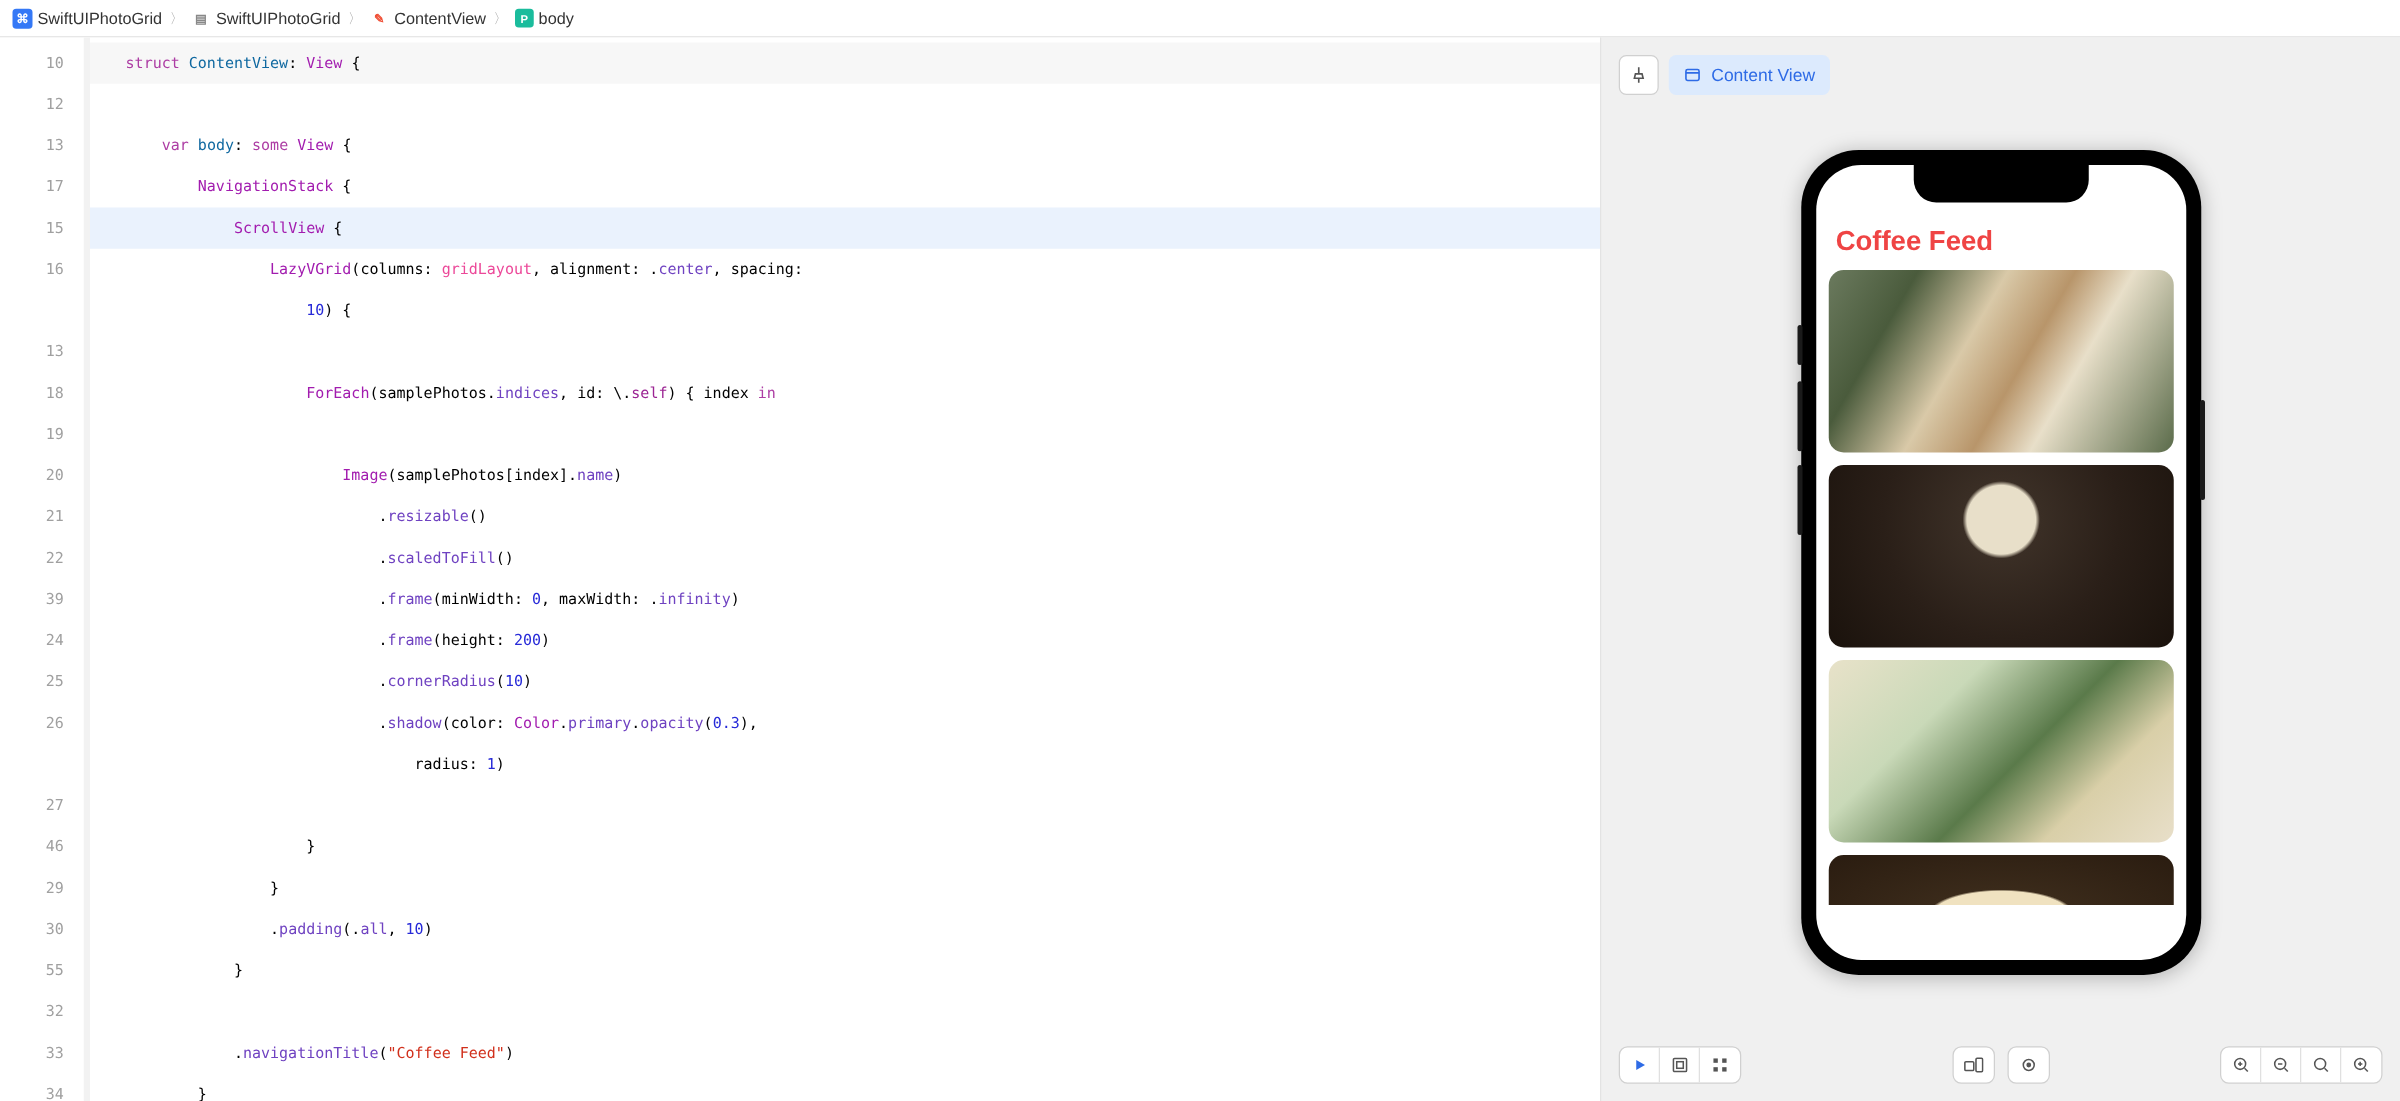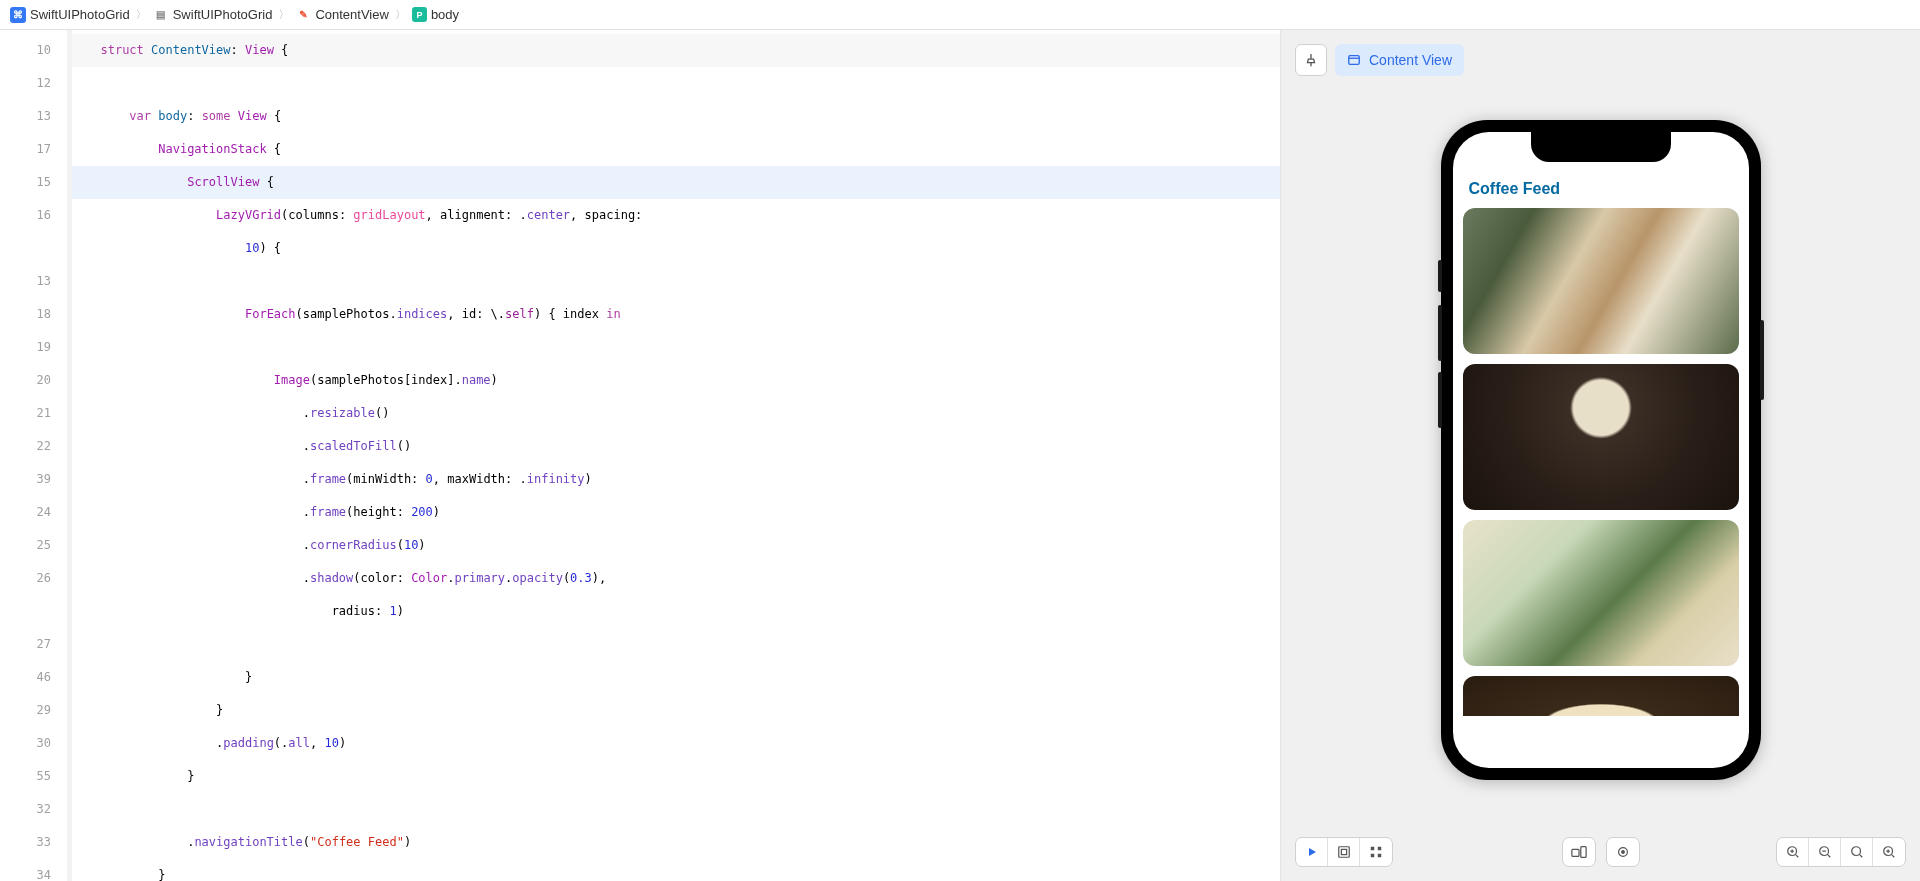--- a/index.html
+++ b/index.html
@@ -125,21 +125,21 @@
 .phone .sb4 { right:-3px; top:200px; width:4px; height:80px; }
 .phone .screen {
   background:#fff; width:100%; height:100%; border-radius:36px; overflow:hidden; position:relative;
 }
 .phone .notch {
   position:absolute; top:0; left:50%; transform:translateX(-50%);
   width: 140px; height: 30px; background:#000; border-radius: 0 0 18px 18px; z-index:5;
 }
 .phone .status { height: 44px; }
 .phone .title {
-  font-size: 16px; font-weight: 700; color:#0369a1;
+  font-size: 22px; font-weight: 700; color:#ef4444;
   padding: 4px 16px 10px;
 }
 .phone .feed { padding: 0 10px; display:flex; flex-direction:column; gap:10px; }
 .phone .card { height: 146px; border-radius: 12px; }
 .phone .card.half { height: 40px; border-radius: 12px 12px 0 0; }
 .card1 { background: linear-gradient(120deg,#6b7a5e 0%, #4a5b3c 20%, #d9c9a8 40%, #b8956a 55%, #e8dfc9 68%, #5a6b4a 100%); }
 .card2 { background: radial-gradient(circle at 50% 30%, #e8dfc9 16%, #3a2e25 18%, #2a1f18 55%, #1a120c 100%); }
 .card3 { background: linear-gradient(135deg,#e8e2c9 0%, #c9d9b8 30%, #5a7a4a 55%, #d9cfa8 75%, #e8dfc9 100%); }
 .card4 { background: radial-gradient(ellipse at 50% 120%, #f0e2c0 28%, #3a2a1a 30%, #2a1c10 100%); }
 

